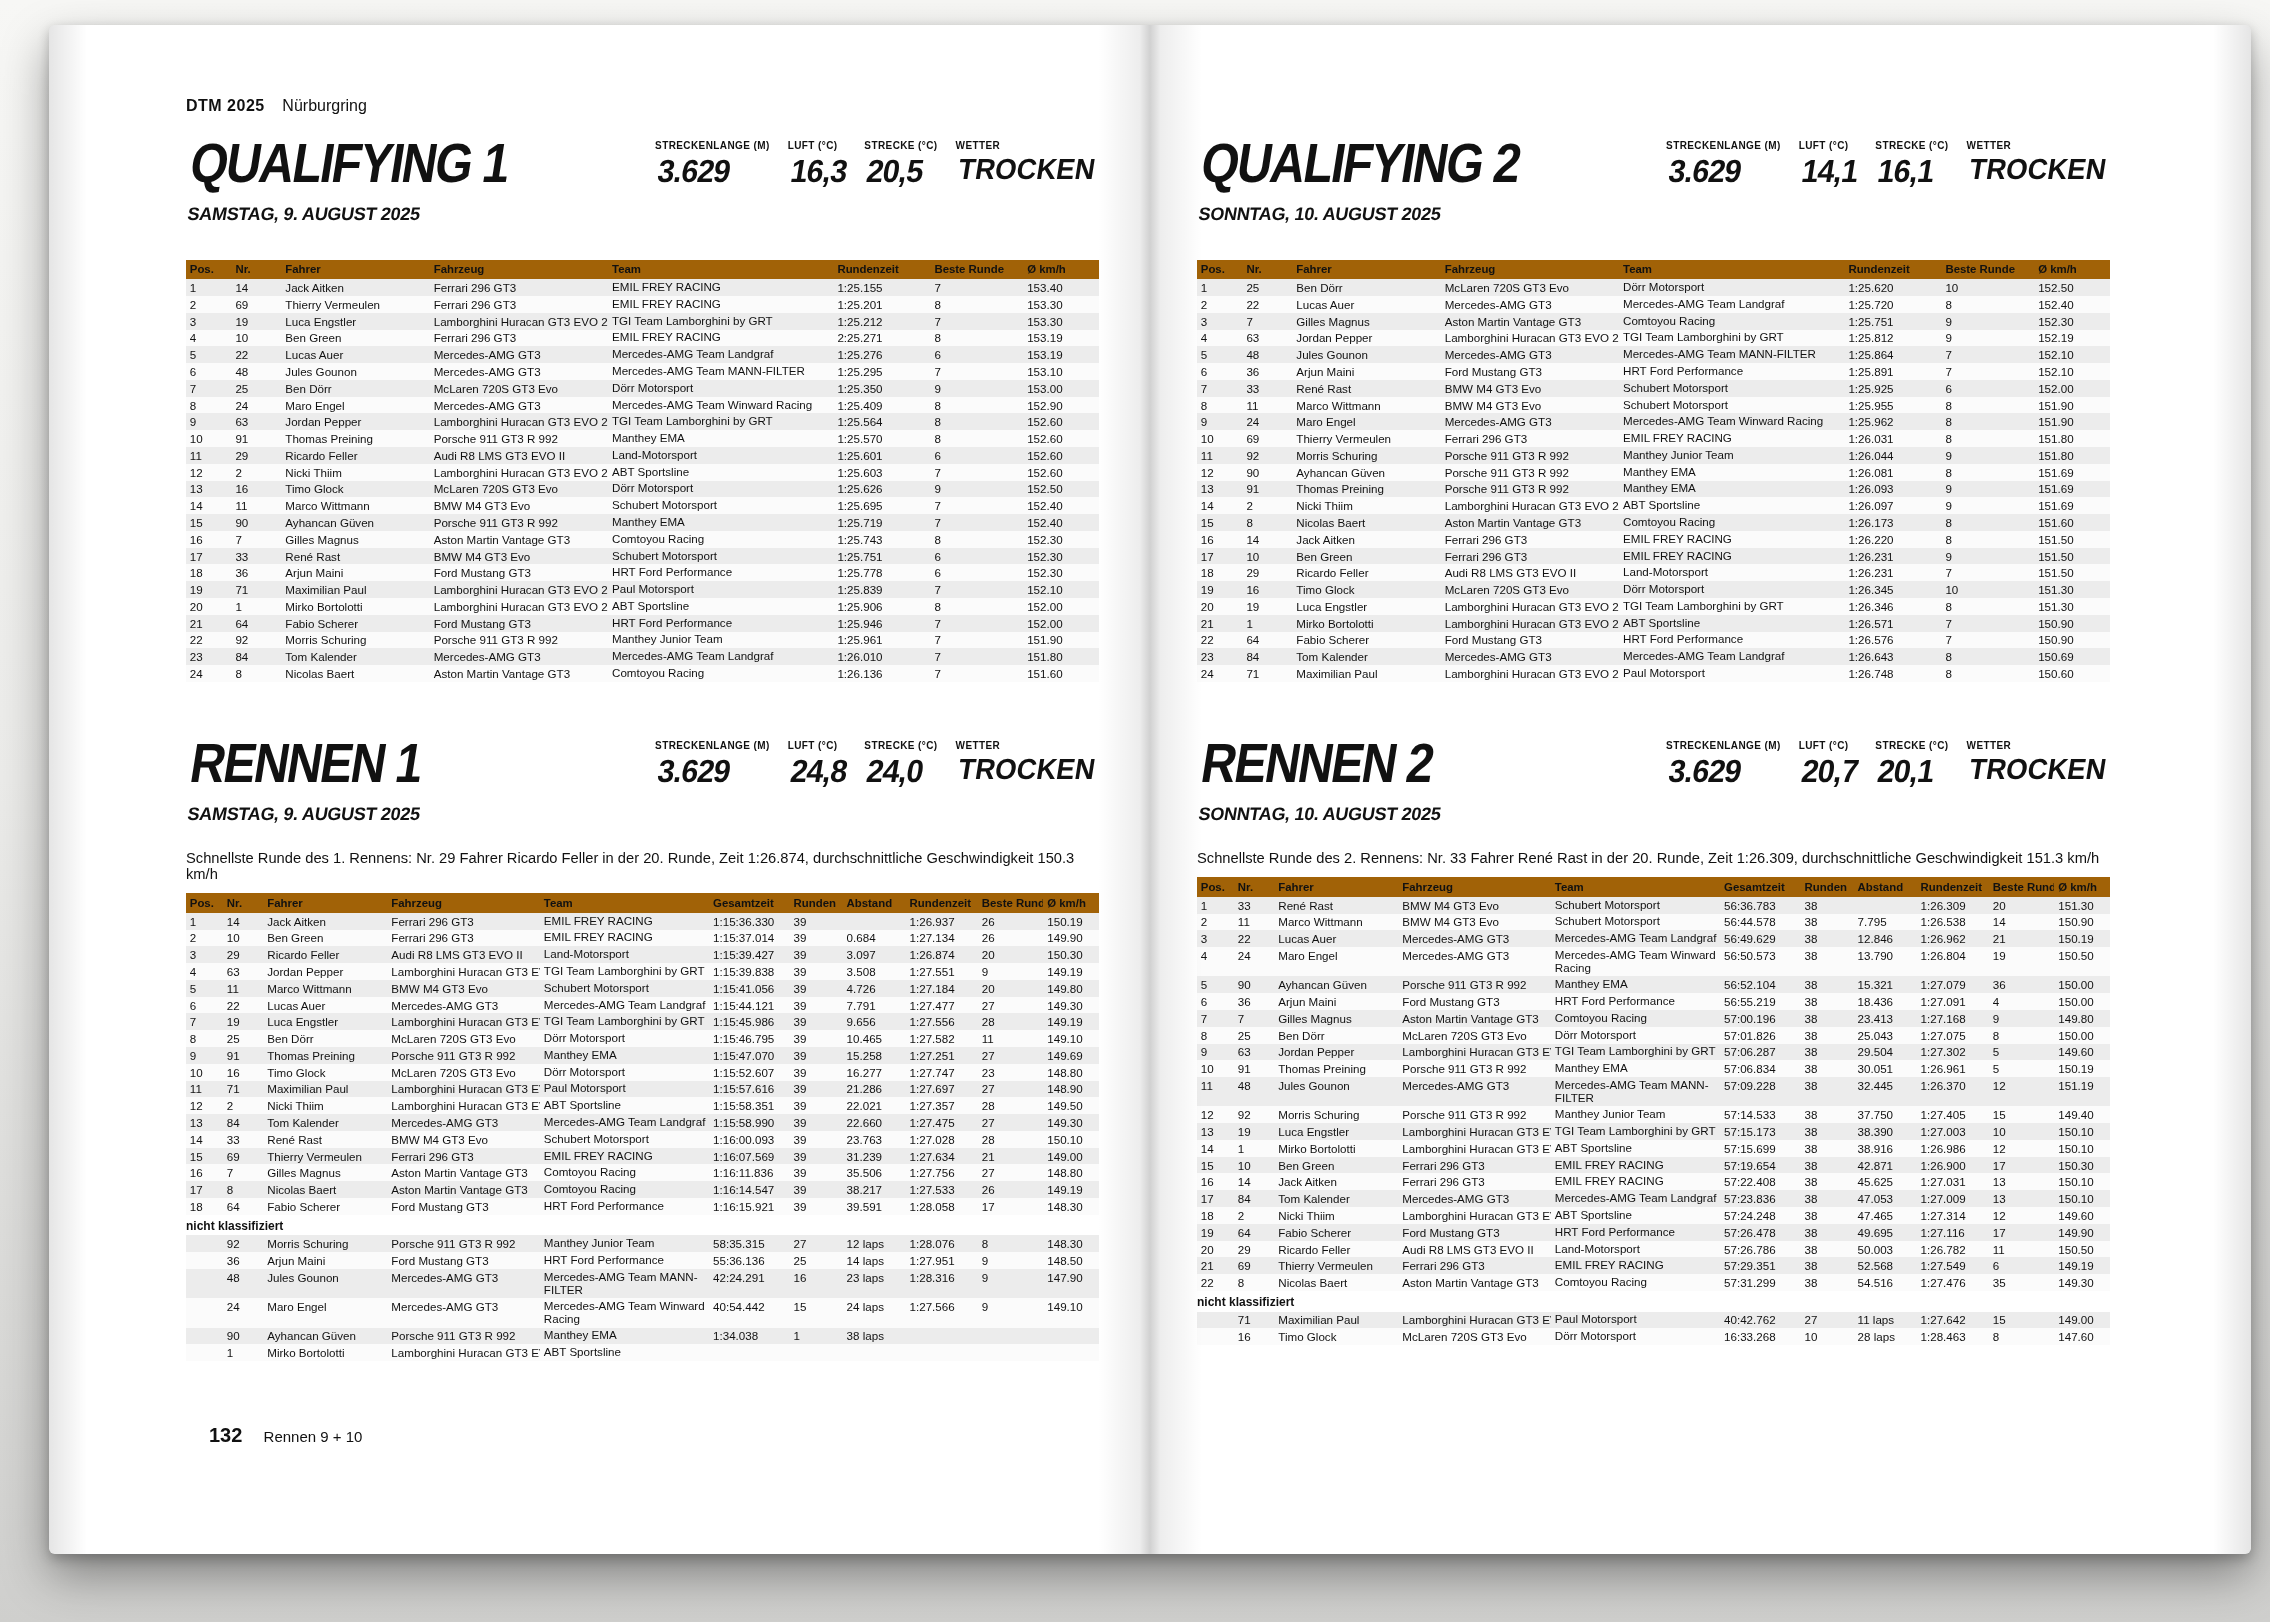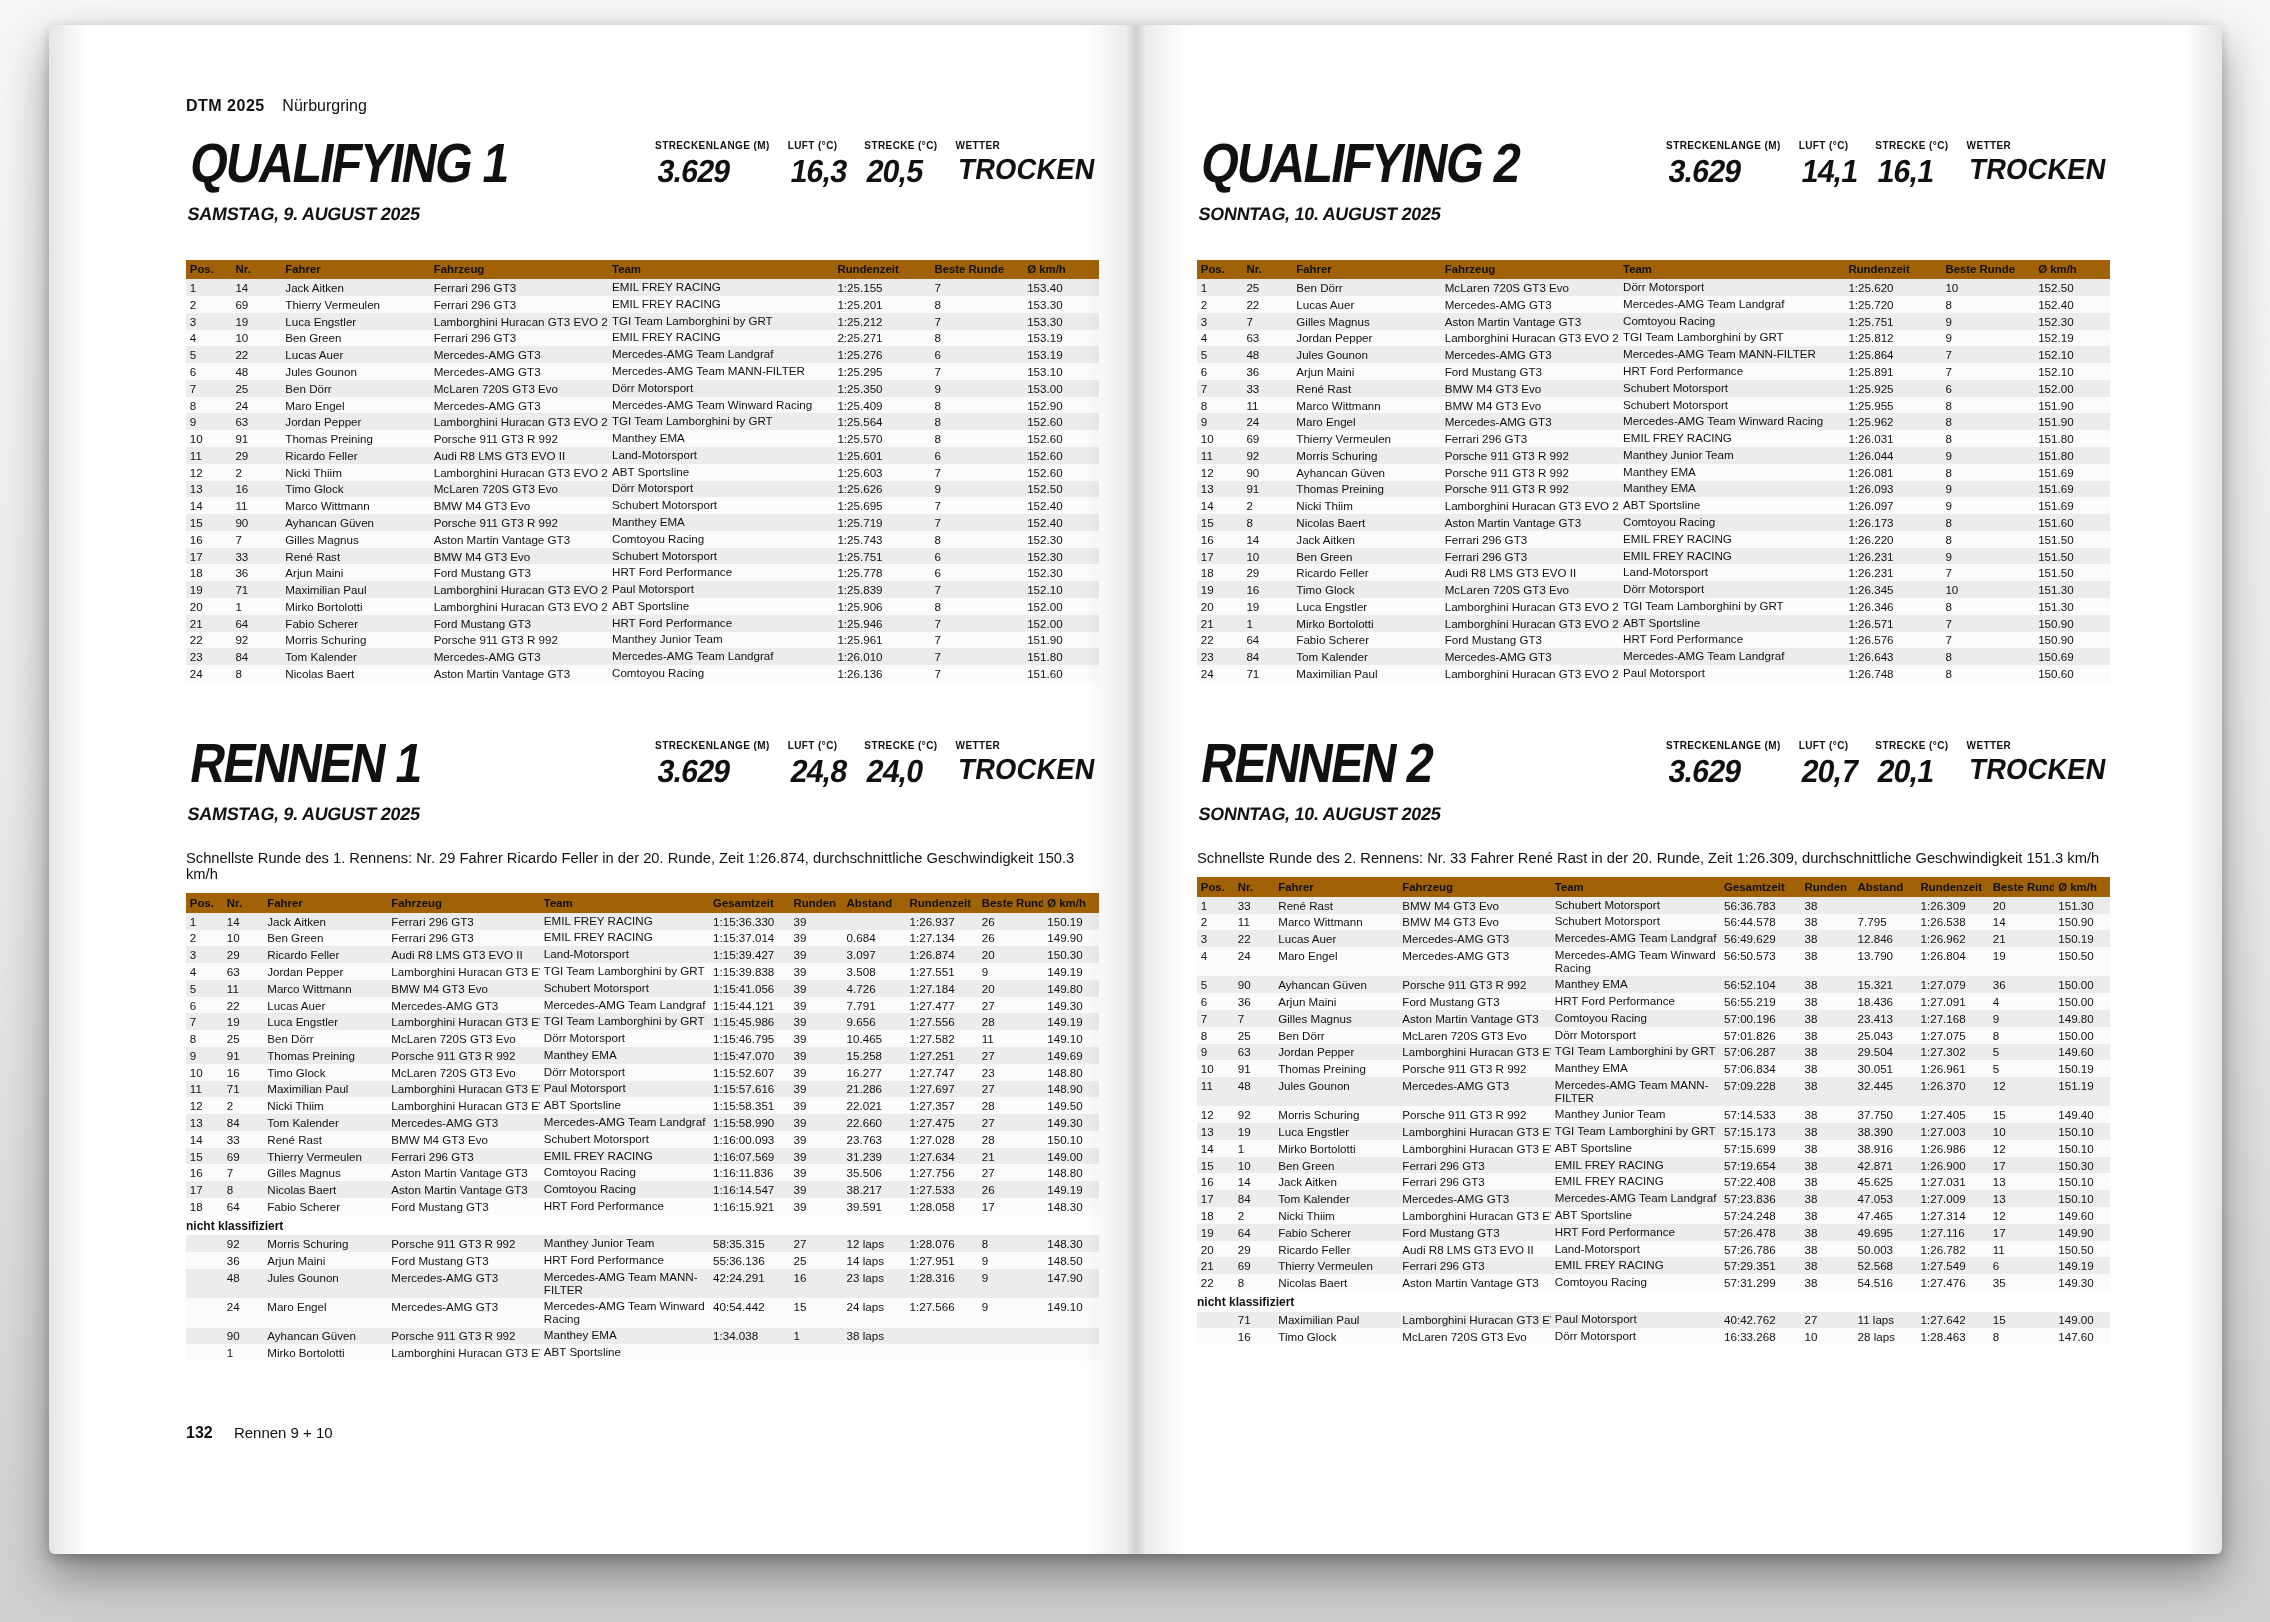--- a/index.html
+++ b/index.html
@@ -1,21 +1,21 @@
 <!DOCTYPE html>
 <html style="font-size:15px"><head>
 <meta charset="utf-8">
 <style>
   html,body { margin:0; padding:0; }
   body { font-family:"Liberation Sans", sans-serif; color:#111; }
   .scene { position:relative; width:2270px; height:1622px; overflow:hidden;
            background:linear-gradient(180deg,#f7f7f5 0%,#ebebe9 48%,#cfcfcd 100%); }
   .spread { position:absolute; left:49px; top:24.6px; width:2173px; height:1529px;
             background:#ffffff; border-radius:5.7px;
-            box-shadow:0 21px 47px rgba(0,0,0,.38), 0 4.7px 11.4px rgba(0,0,0,.22); }
+            box-shadow:0 21px 47px rgba(0,0,0,.38), 0 4.7px 11.4px rgba(0,0,0,.22);padding-left:29px; }
   .crease { position:absolute; left:50%; top:0; bottom:0; width:104px; transform:translateX(-50%);
             background:linear-gradient(90deg, rgba(0,0,0,0) 0%, rgba(0,0,0,.07) 40%, rgba(0,0,0,.18) 50%, rgba(0,0,0,.07) 60%, rgba(0,0,0,0) 100%);
             pointer-events:none; z-index:5; }
   .edge-right { position:absolute; right:0; top:0; bottom:0; width:38px;
             background:linear-gradient(270deg, rgba(0,0,0,.10), rgba(0,0,0,0)); border-radius:0 5.7px 5.7px 0; pointer-events:none; z-index:5; }
   .edge-left { position:absolute; left:0; top:0; bottom:0; width:38px;
             background:linear-gradient(90deg, rgba(0,0,0,.10), rgba(0,0,0,0)); border-radius:5.7px 0 0 5.7px; pointer-events:none; z-index:5; }
   .page { position:absolute; top:0; width:1086px; height:1529px; }
   .page.left  { left:0; }
   .page.right { left:1086px; }
@@ -72,21 +72,21 @@
   table.race-t th:nth-child(4),  table.race-t td:nth-child(4)  { width:17.4%; }
   table.race-t th:nth-child(5),  table.race-t td:nth-child(5)  { width:19.4%; }
   table.race-t th:nth-child(6),  table.race-t td:nth-child(6)  { width:8.8%; }
   table.race-t th:nth-child(7),  table.race-t td:nth-child(7)  { width:5.5%; }
   table.race-t th:nth-child(8),  table.race-t td:nth-child(8)  { width:6.7%; }
   table.race-t th:nth-child(9),  table.race-t td:nth-child(9)  { width:7.8%; }
   table.race-t th:nth-child(10), table.race-t td:nth-child(10) { width:7.0%; }
   table.race-t th:nth-child(11), table.race-t td:nth-child(11) { width:5.8%; }
 
   .page-footer { position:absolute; top:1399px; left:0; width:913px; font-size:15px; }
-  .page-footer .pageno { font-weight:700; font-size:16px; }
+  .page-footer .pageno { font-weight:700; font-size:20px;margin-left:23px; }
   .page-footer .flabel { margin-left:17px; font-weight:400; }
   .page.right .page-footer { text-align:right; }
 </style>
 </head>
 <body>
 
 <div class="scene">
   <div class="spread">
 
     <div class="page left">

